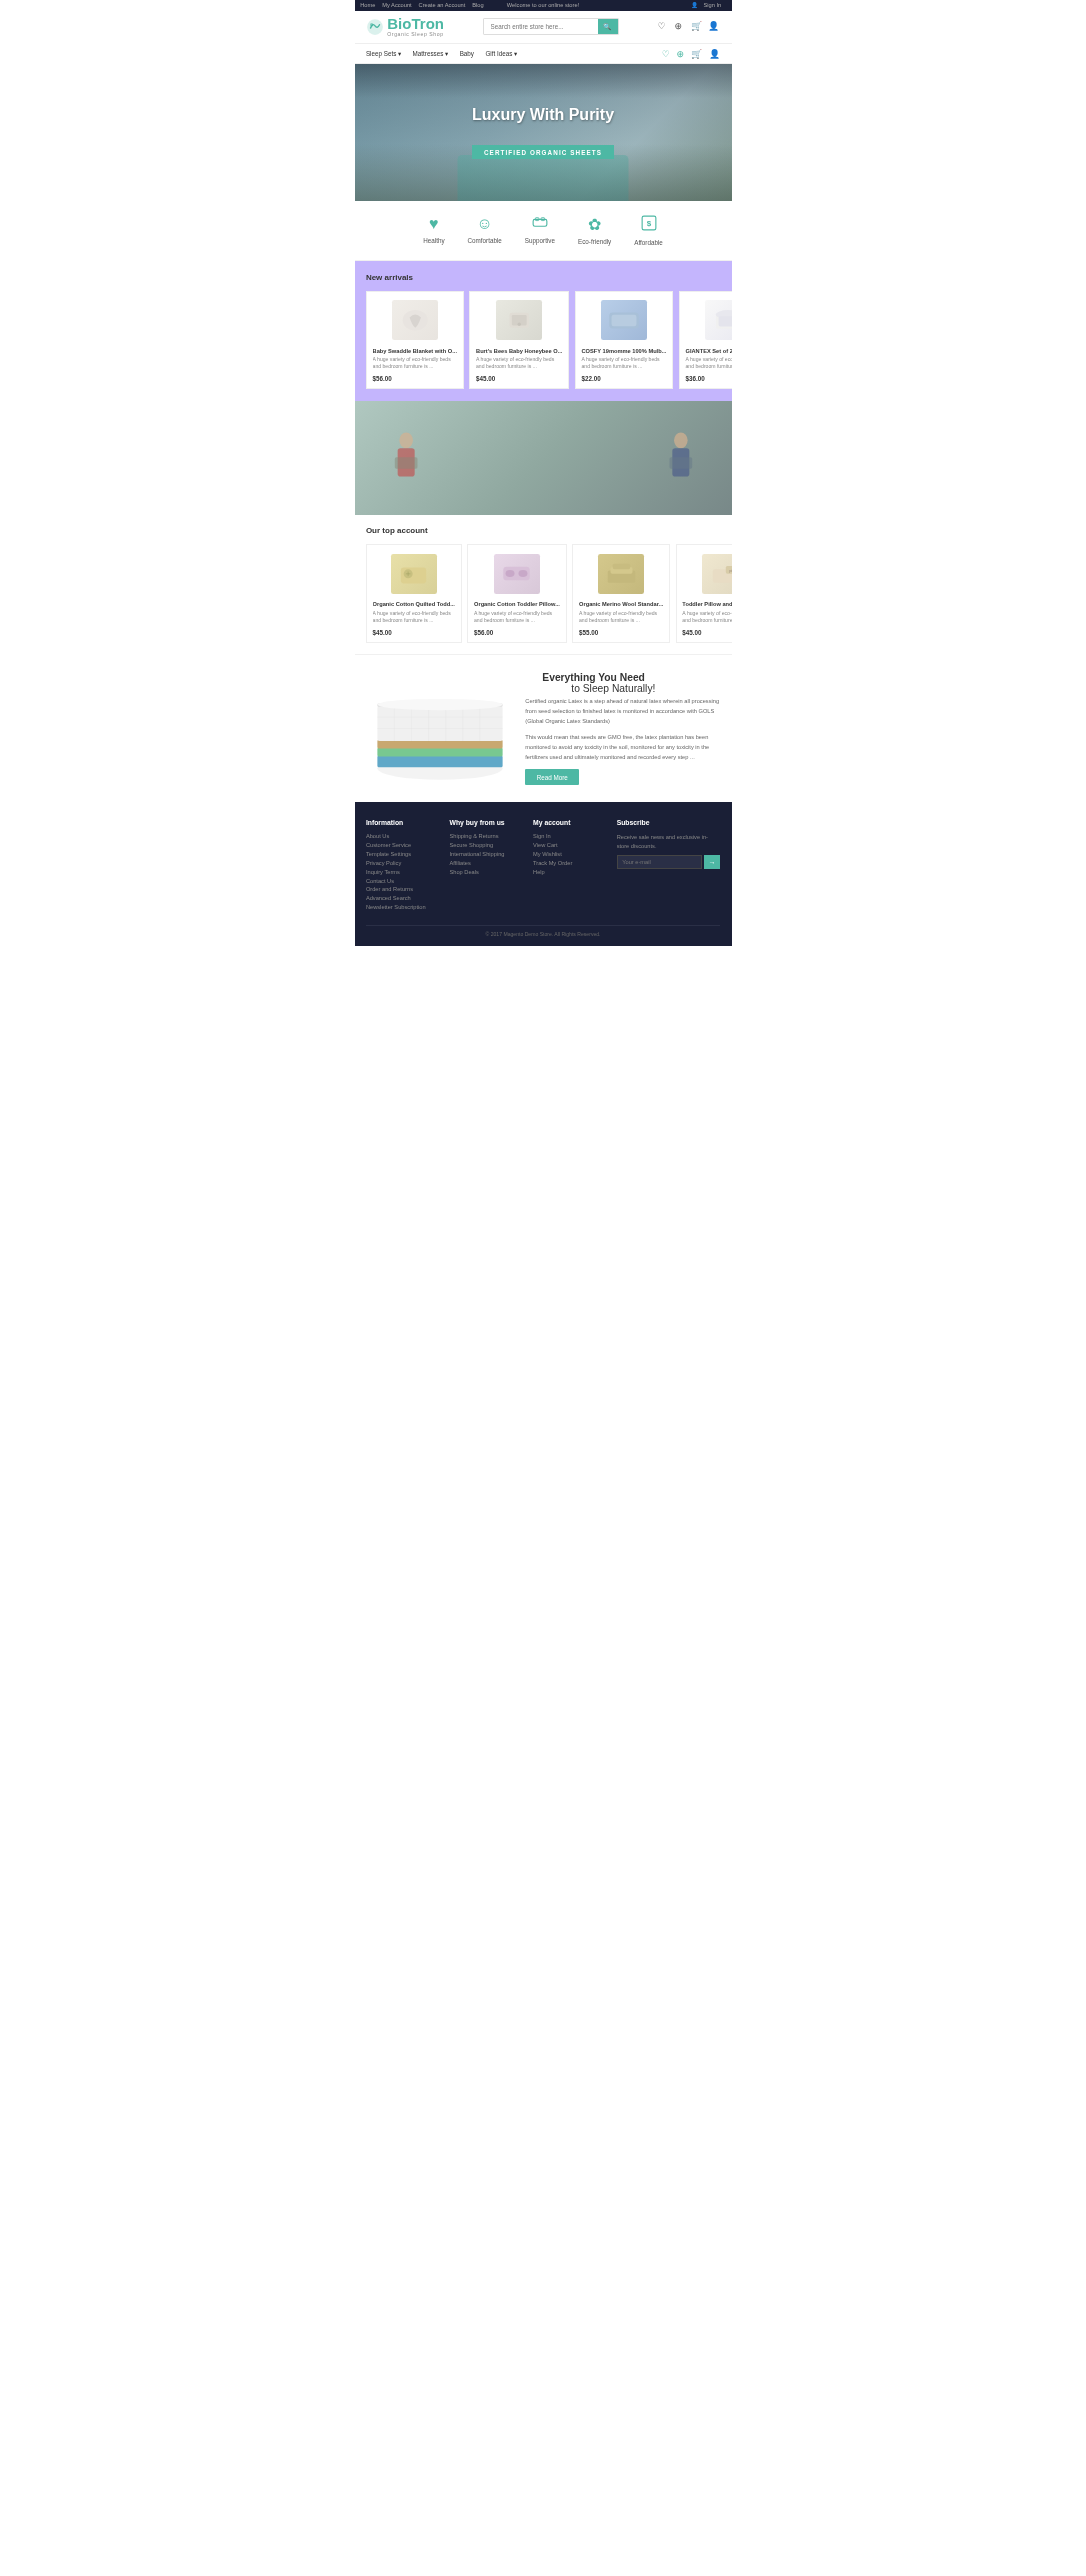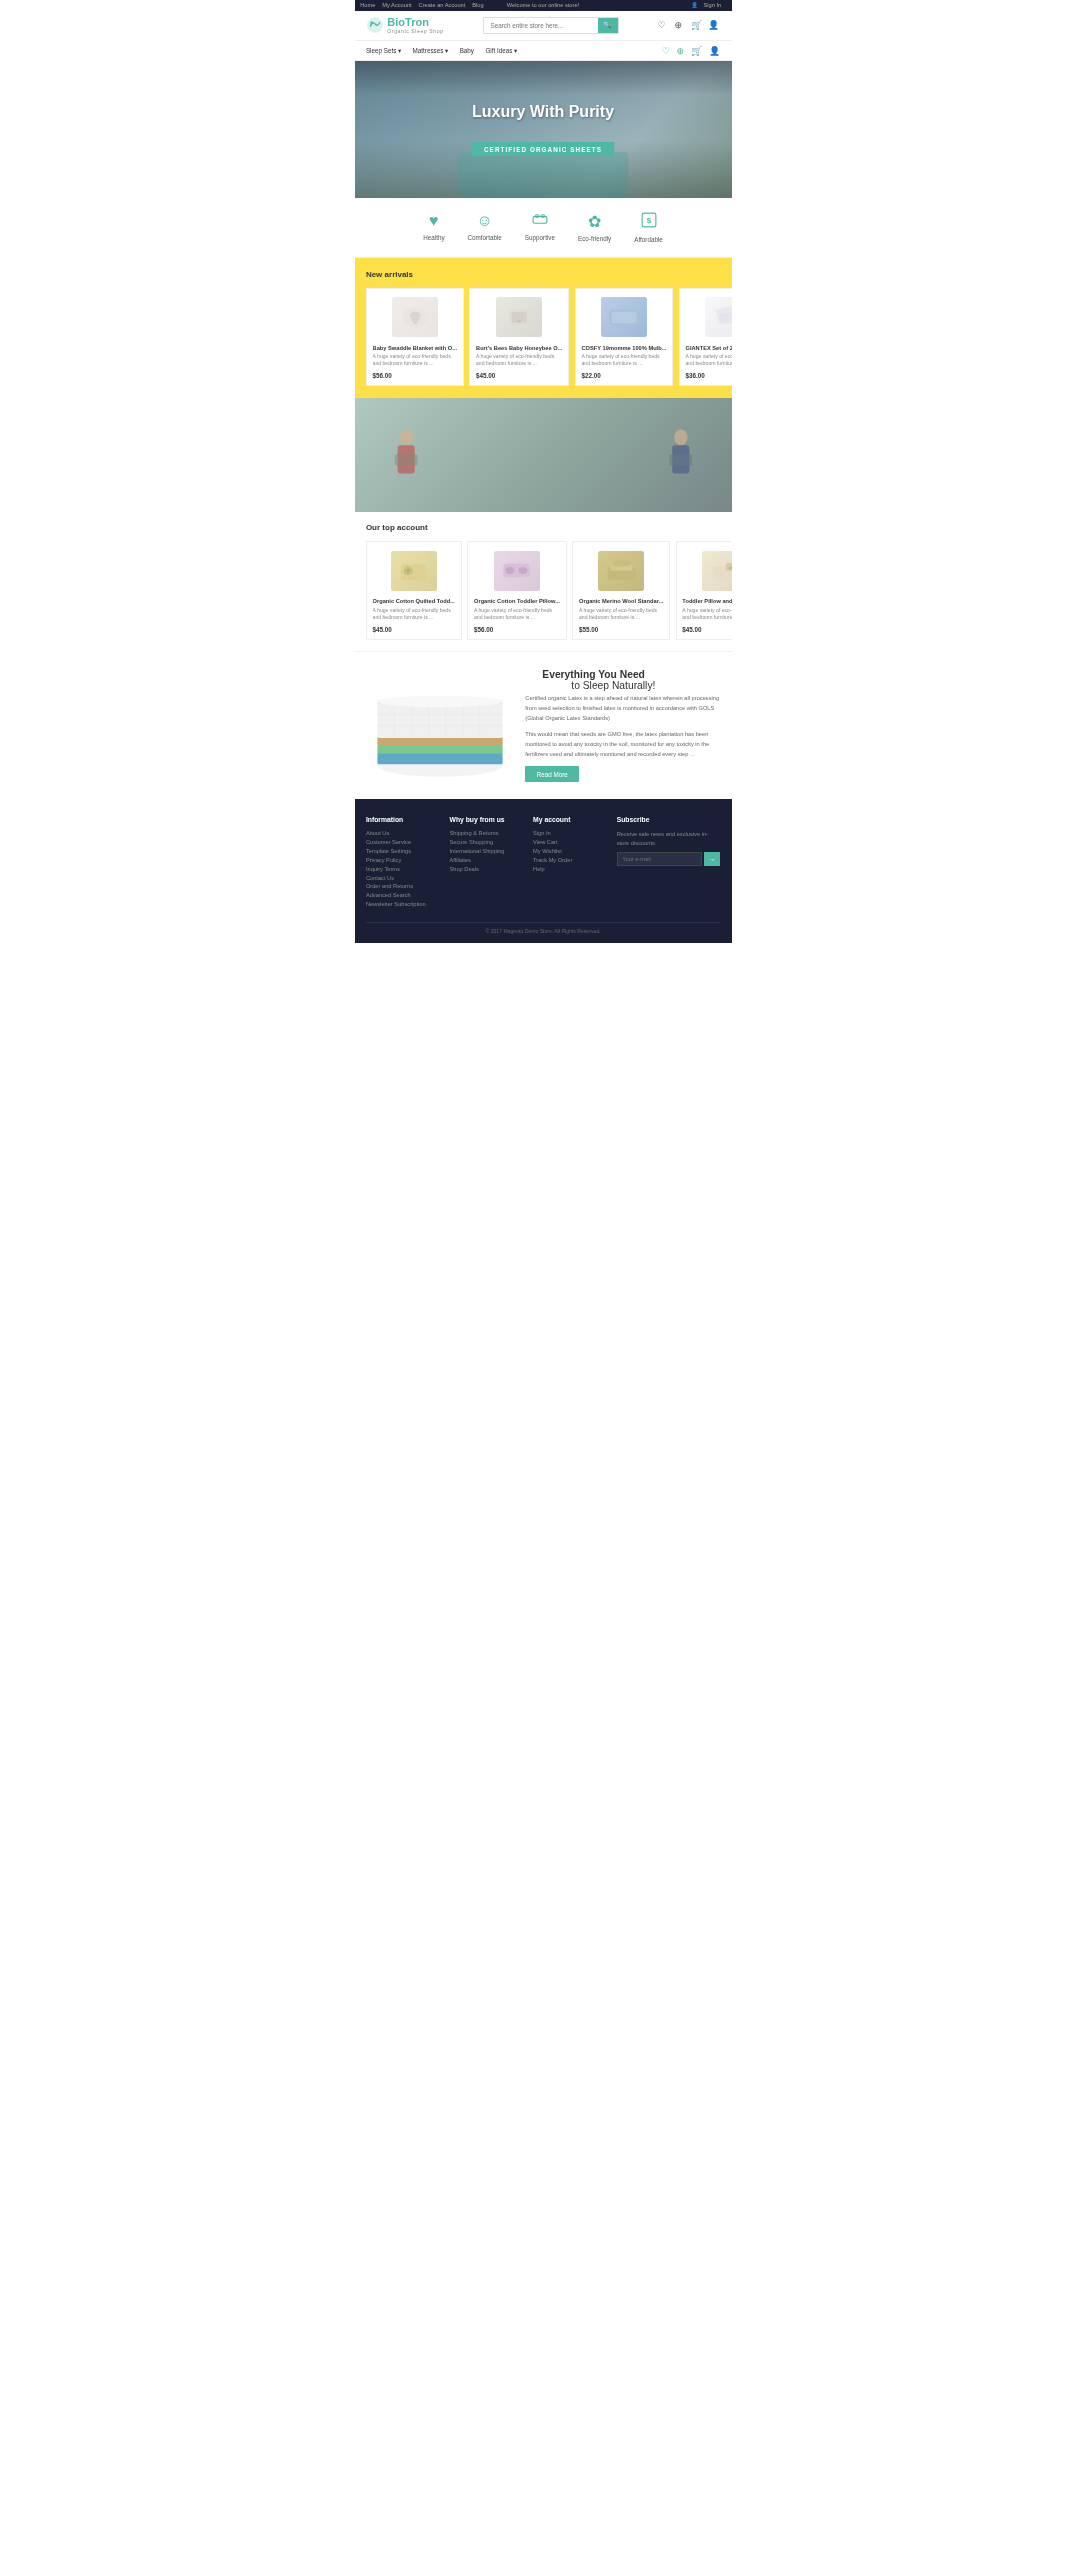--- a/index.html
+++ b/index.html
@@ -10,21 +10,21 @@
     .top-bar a { color: #aaa; text-decoration: none; margin-right: 4.6px; }
     .top-bar-right { display: flex; align-items: center; gap: 4.6px; }
     .top-bar-right a { color: #aaa; text-decoration: none; }
     .top-bar-left { display: flex; gap: 2.3px; }
 
     
     .header { display: flex; align-items: center; justify-content: space-between; padding: 5.7px 11.4px; border-bottom: 0.6px solid #eee; background: #fff; }
     .logo { display: flex; align-items: center; gap: 3.4px; }
     .logo-icon { width: 18px; height: 18px; }
     .logo-text { display: flex; flex-direction: column; }
-    .logo-brand { font-size: 11px; font-weight: bold; color: #333; line-height: 1; }
+    .logo-brand { font-size: 15px; font-weight: bold; color: #333; line-height: 1; }
     .logo-brand span { color: #4db8a4; }
     .logo-subtitle { font-size: 5.1px; color: #888; letter-spacing: 0.6px; }
     .search-bar { display: flex; border: 0.6px solid #ddd; border-radius: 1.1px; overflow: hidden; }
     .search-bar input { border: none; outline: none; padding: 3.4px 6.8px; font-size: 6.3px; width: 114px; }
     .search-bar button { background: #4db8a4; border: none; color: #fff; padding: 3.4px 5.7px; cursor: pointer; font-size: 6.8px; }
     .header-icons { display: flex; gap: 5.7px; align-items: center; }
     .header-icon { width: 11.4px; height: 11.4px; cursor: pointer; color: #555; font-size: 9px; }
 
     
     .nav { background: #fff; border-bottom: 0.6px solid #eee; padding: 4.6px 11.4px; display: flex; gap: 11.4px; align-items: center; justify-content: space-between; }
@@ -39,21 +39,21 @@
     .hero-title { font-size: 16px; font-weight: bold; text-shadow: 0.6px 0.6px 2.3px rgba(0,0,0,0.4); margin-bottom: 21px; }
     .hero-badge { background: #4db8a4; padding: 3.4px 11.4px; font-size: 6.3px; letter-spacing: 1.1px; color: #fff; font-weight: bold; }
 
     
     .features { display: flex; justify-content: center; gap: 23px; padding: 13.7px 11.4px; background: #fff; border-bottom: 0.6px solid #f0f0f0; }
     .feature { display: flex; flex-direction: column; align-items: center; gap: 4.6px; }
     .feature-icon { font-size: 16px; color: #4db8a4; }
     .feature-label { font-size: 6.3px; color: #555; }
 
     
-    .section { padding: 11.4px 11.4px; background: #fde047; }
+    .section { padding: 11.4px 11.4px; background: #c4b5fd; }
     .section-title { font-size: 8px; font-weight: bold; color: #333; margin-bottom: 9px; }
 
     
     .product-grid { display: grid; grid-template-columns: repeat(4, 1fr); gap: 5.7px; }
     .product-card { background: #fff; border: 0.6px solid #eee; padding: 5.7px; cursor: pointer; }
     .product-img { width: 100%; height: 46px; display: flex; align-items: center; justify-content: center; overflow: hidden; margin-bottom: 4.6px; }
     .product-img-placeholder { width: 46px; height: 40px; background: #f0f0f0; border-radius: 2.3px; display: flex; align-items: center; justify-content: center; font-size: 13.7px; color: #ccc; }
     .product-name { font-size: 5.7px; font-weight: bold; color: #333; margin-bottom: 2.3px; white-space: nowrap; overflow: hidden; text-overflow: ellipsis; }
     .product-desc { font-size: 5.1px; color: #888; line-height: 1.4; height: 16px; overflow: hidden; margin-bottom: 3.4px; }
     .product-price { font-size: 6.3px; font-weight: bold; color: #333; }

